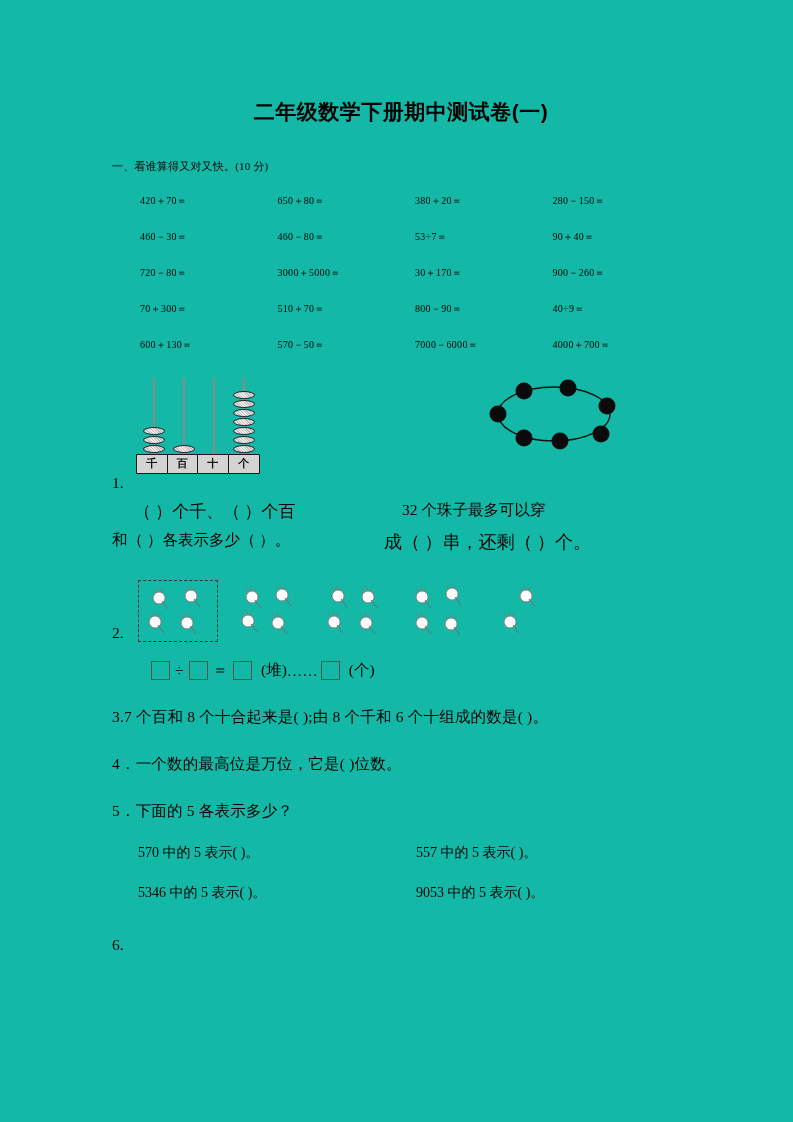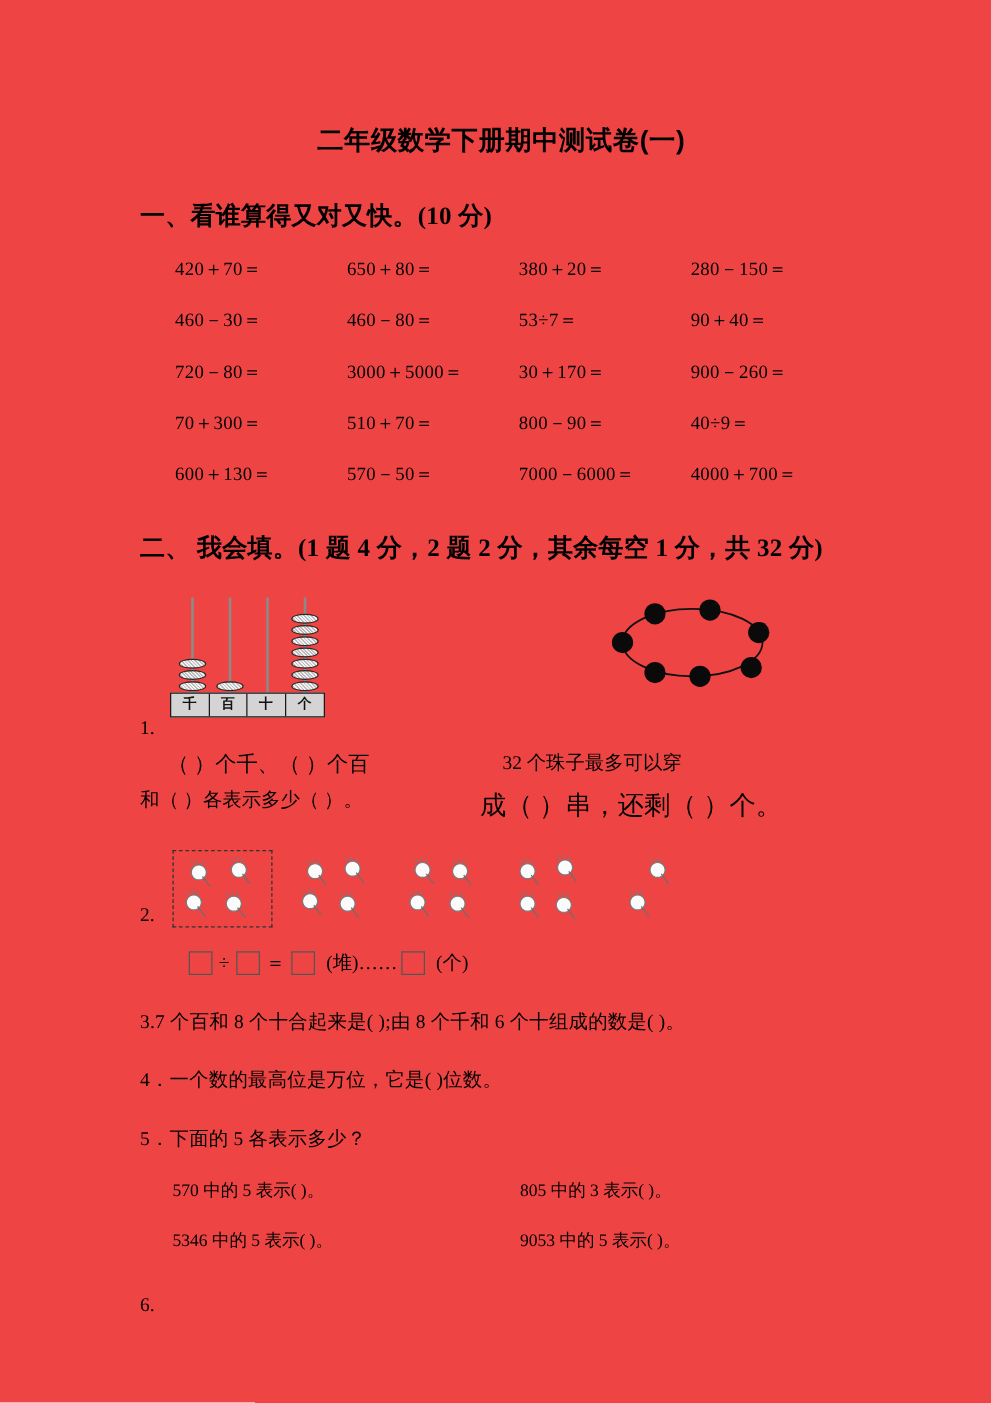--- a/index.html
+++ b/index.html
@@ -9,21 +9,21 @@
   }
   body {
     font-family: "Liberation Serif", "DejaVu Serif", serif;
     color: #000000;
   }
   .page {
     position: relative;
     width: 793px;
     height: 1122px;
     margin: 0 auto;
-    background: #ef4444;
+    background: #14b8a6;
     overflow: hidden;
   }
   .content {
     position: absolute;
     left: 112px;
     top: 0;
     width: 578px;
   }
 
   
@@ -32,42 +32,41 @@
     font-weight: bold;
     font-size: 21px;
     letter-spacing: 0.5px;
     margin-top: 98px;
     margin-bottom: 0;
     font-family: "Liberation Sans", "DejaVu Sans", sans-serif;
   }
 
   
   .section-head {
-    font-size: 20px;
+    font-size: 11px;
     margin-top: 33px;
     letter-spacing: 0.2px;
-    font-weight: bold;
   }
   .section-head.sec2 {
     margin-top: 36px;
   }
 
   
   .calc-grid {
     margin-top: 20px;
     margin-left: 28px;
     width: 550px;
   }
   .calc-row {
     display: flex;
     margin-bottom: 22px;
   }
   .calc-cell {
     width: 138px;
-    font-size: 15px;
+    font-size: 10px;
     white-space: nowrap;
     letter-spacing: 0.3px;
   }
 
   
   .figures {
     position: relative;
     height: 98px;
     margin-top: 22px;
   }
@@ -158,21 +157,21 @@
     position: absolute;
     left: 290px;
     top: 26px;
     font-size: 15.5px;
     white-space: nowrap;
   }
   .q1-right-b {
     position: absolute;
     left: 272px;
     top: 56px;
-    font-size: 21px;
+    font-size: 18px;
     white-space: nowrap;
   }
 
   
   .q2-wrap {
     position: relative;
     margin-top: 44px;
     height: 78px;
   }
   .q2-num {
@@ -281,21 +280,20 @@
         <div class="calc-cell">40÷9＝</div>
       </div>
       <div class="calc-row">
         <div class="calc-cell">600＋130＝</div>
         <div class="calc-cell">570－50＝</div>
         <div class="calc-cell">7000－6000＝</div>
         <div class="calc-cell">4000＋700＝</div>
       </div>
     </div>
 
-    <div class="section-head sec2">二、 我会填。(1 题 4 分，2 题 2 分，其余每空 1 分，共 32 分)</div>
 
     <div class="figures">
 
       <div class="abacus">
         <div class="abacus-rod" style="left:17px;"></div>
         <div class="abacus-rod" style="left:47px;"></div>
         <div class="abacus-rod" style="left:77px;"></div>
         <div class="abacus-rod" style="left:107px;"></div>
 
         <div class="bead" style="left:7px;  top:53px;"></div>
@@ -503,21 +501,21 @@
       <span class="unit">(个)</span>
     </div>
 
     <div class="q-plain">3.7 个百和 8 个十合起来是(         );由 8 个千和 6 个十组成的数是(         )。</div>
 
     <div class="q-plain">4．一个数的最高位是万位，它是(            )位数。</div>
 
     <div class="q-plain">5．下面的 5 各表示多少？</div>
     <div class="q-sub">
       <span class="colA">570 中的 5 表示(           )。</span>
-      <span class="colB">805 中的 3 表示(           )。</span>
+      <span class="colB">557 中的 5 表示(           )。</span>
     </div>
     <div class="q-sub">
       <span class="colA">5346 中的 5 表示(           )。</span>
       <span class="colB">9053 中的 5 表示(           )。</span>
     </div>
 
     <div class="q6">6.</div>
 
   </div>
 </div>

